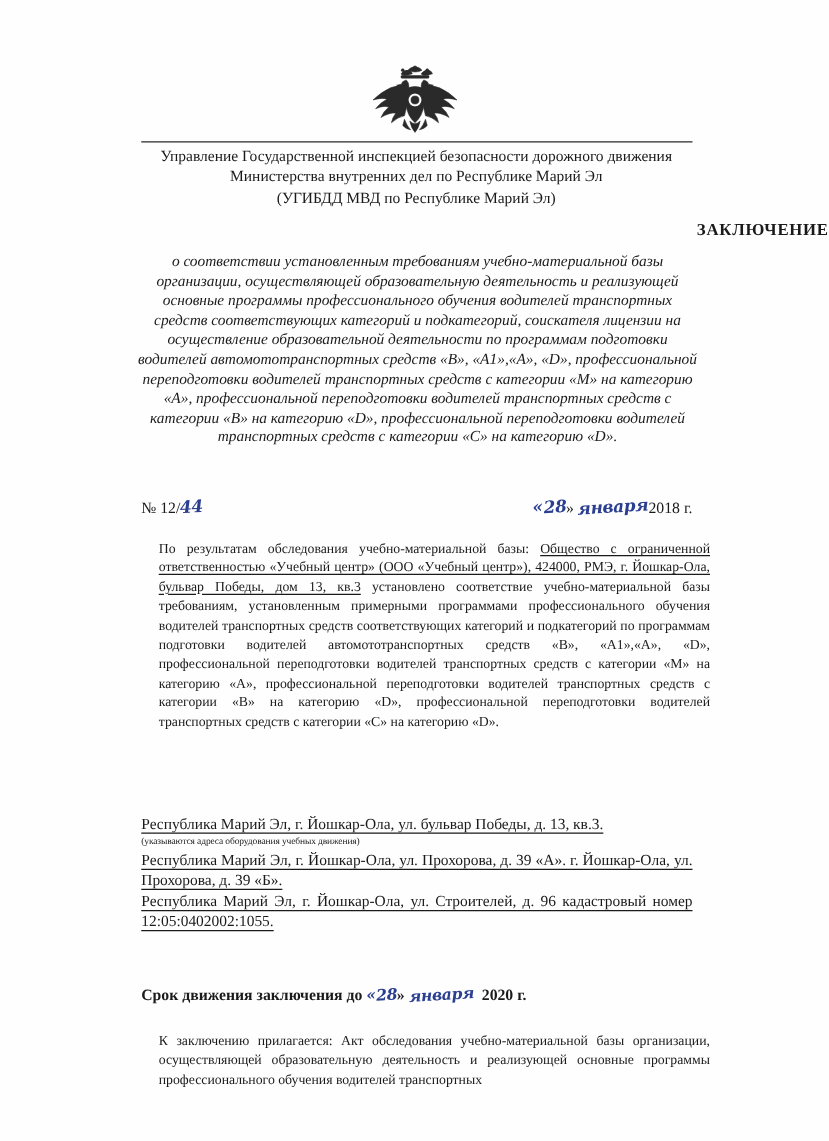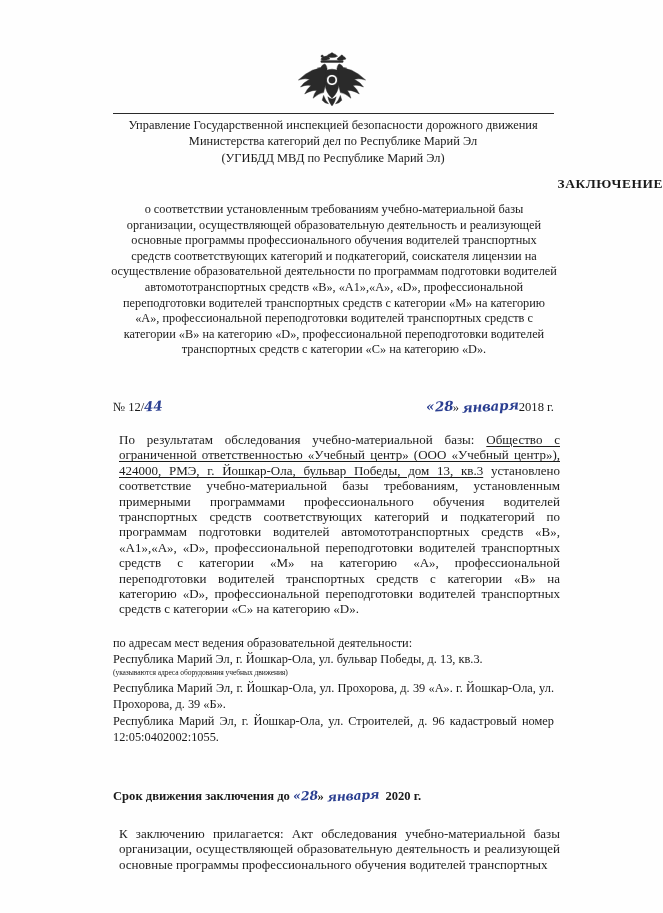--- a/index.html
+++ b/index.html
@@ -76,20 +76,21 @@
 
   
   .preamble {
     position: absolute;
     left: 110px;
     top: 202px;
     width: 448px;
     text-align: center;
     font-size: 12.3px;
     line-height: 15.6px;
+    font-style: italic;
   }
 
   
   .numline {
     position: absolute;
     left: 113px;
     top: 398px;
     width: 441px;
     height: 22px;
     font-size: 12.6px;
@@ -112,23 +113,23 @@
     letter-spacing: -0.3px;
     transform: rotate(-3.5deg);
     display: inline-block;
     font-size: 13.5px;
   }
   .hand-sm { font-size: 12.5px; }
 
   
   .body-block {
     position: absolute;
-    left: 119px;
-    width: 441px;
-    font-size: 13px;
+    left: 127px;
+    width: 441px;
+    font-size: 11px;
     line-height: 15.4px;
     text-align: justify;
     text-justify: inter-word;
   }
   #body-main { top: 432px; }
   .u { text-decoration: underline; text-underline-offset: 2px; }
 
   
   .addr-intro {
     position: absolute;
@@ -141,20 +142,21 @@
   }
   .addr-list {
     position: absolute;
     left: 113px;
     top: 651px;
     width: 441px;
     font-size: 12.35px;
     line-height: 16.2px;
   }
   .addr-item {
+    text-decoration: underline;
     text-underline-offset: 2.5px;
     text-align: justify;
     text-justify: inter-word;
   }
   .addr-item.plain { text-align: left; }
   .caption {
     font-size: 7.6px;
     line-height: 10px;
     text-decoration: none;
     display: block;
@@ -213,36 +215,35 @@
           <path d="M72 62 q-3 8 -7 12 q6 -1 9 -5z"></path>
         </g>
       </svg>
     </span>
   </div>
 
   <div class="header-rule"></div>
 
   <div class="org-title">
     <div>Управление Государственной инспекцией безопасности дорожного движения</div>
-    <div>Министерства категорий дел по Республике Марий Эл</div>
+    <div>Министерства внутренних дел по Республике Марий Эл</div>
     <div>(УГИБДД МВД по Республике Марий Эл)</div>
   </div>
 
   <div class="doc-heading">ЗАКЛЮЧЕНИЕ</div>
 
   <div class="preamble">о соответствии установленным требованиям учебно-материальной базы организации, осуществляющей образовательную деятельность и реализующей основные программы профессионального обучения водителей транспортных средств соответствующих категорий и подкатегорий, соискателя лицензии на осуществление образовательной деятельности по программам подготовки водителей автомототранспортных средств «В», «А1»,«А», «D», профессиональной переподготовки водителей транспортных средств с категории «М» на категорию «А», профессиональной переподготовки водителей транспортных средств с категории «В» на категорию «D», профессиональной переподготовки водителей транспортных средств с категории «С» на категорию «D».</div>
 
   <div class="numline">
     <span class="num"><span>№ 12/</span><span class="hand">44</span></span>
     <span class="dateblock"><span class="hand">«</span><span class="hand">28</span><span>»</span>&nbsp;<span class="hand">января</span><span>2018 г.</span></span>
   </div>
 
   <div class="body-block" id="body-main"><span>По результатам обследования учебно-материальной базы: </span><span class="u">Общество с ограниченной ответственностью «Учебный центр» (ООО «Учебный центр»), 424000, РМЭ, г. Йошкар-Ола, бульвар Победы, дом 13, кв.3</span><span> установлено соответствие учебно-материальной базы требованиям, установленным примерными программами профессионального обучения водителей транспортных средств соответствующих категорий и подкатегорий по программам подготовки водителей автомототранспортных средств «В», «А1»,«А», «D», профессиональной переподготовки водителей транспортных средств с категории «М» на категорию «А», профессиональной переподготовки водителей транспортных средств с категории «В» на категорию «D», профессиональной переподготовки водителей транспортных средств с категории «С» на категорию «D».</span></div>
 
-  <div class="addr-intro">по адресам мест ведения образовательной деятельности:</div>
 
   <div class="addr-list">
     <div class="addr-item plain">Республика Марий Эл, г. Йошкар-Ола, ул. бульвар Победы, д. 13, кв.3.</div>
     <div class="caption">(указываются адреса оборудования учебных движения)</div>
     <div class="addr-item">Республика Марий Эл, г. Йошкар-Ола, ул. Прохорова, д. 39 «А». г. Йошкар-Ола, ул. Прохорова, д. 39 «Б».</div>
     <div class="addr-item">Республика Марий Эл, г. Йошкар-Ола, ул. Строителей, д. 96 кадастровый номер 12:05:0402002:1055.</div>
   </div>
 
   <div class="validity"><span>Срок движения заключения до </span><span class="hand hand-sm">«</span><span class="hand hand-sm">28</span><span>»</span>&nbsp;<span class="hand hand-sm">января</span>&nbsp;&nbsp;<span>2020 г.</span></div>
 

